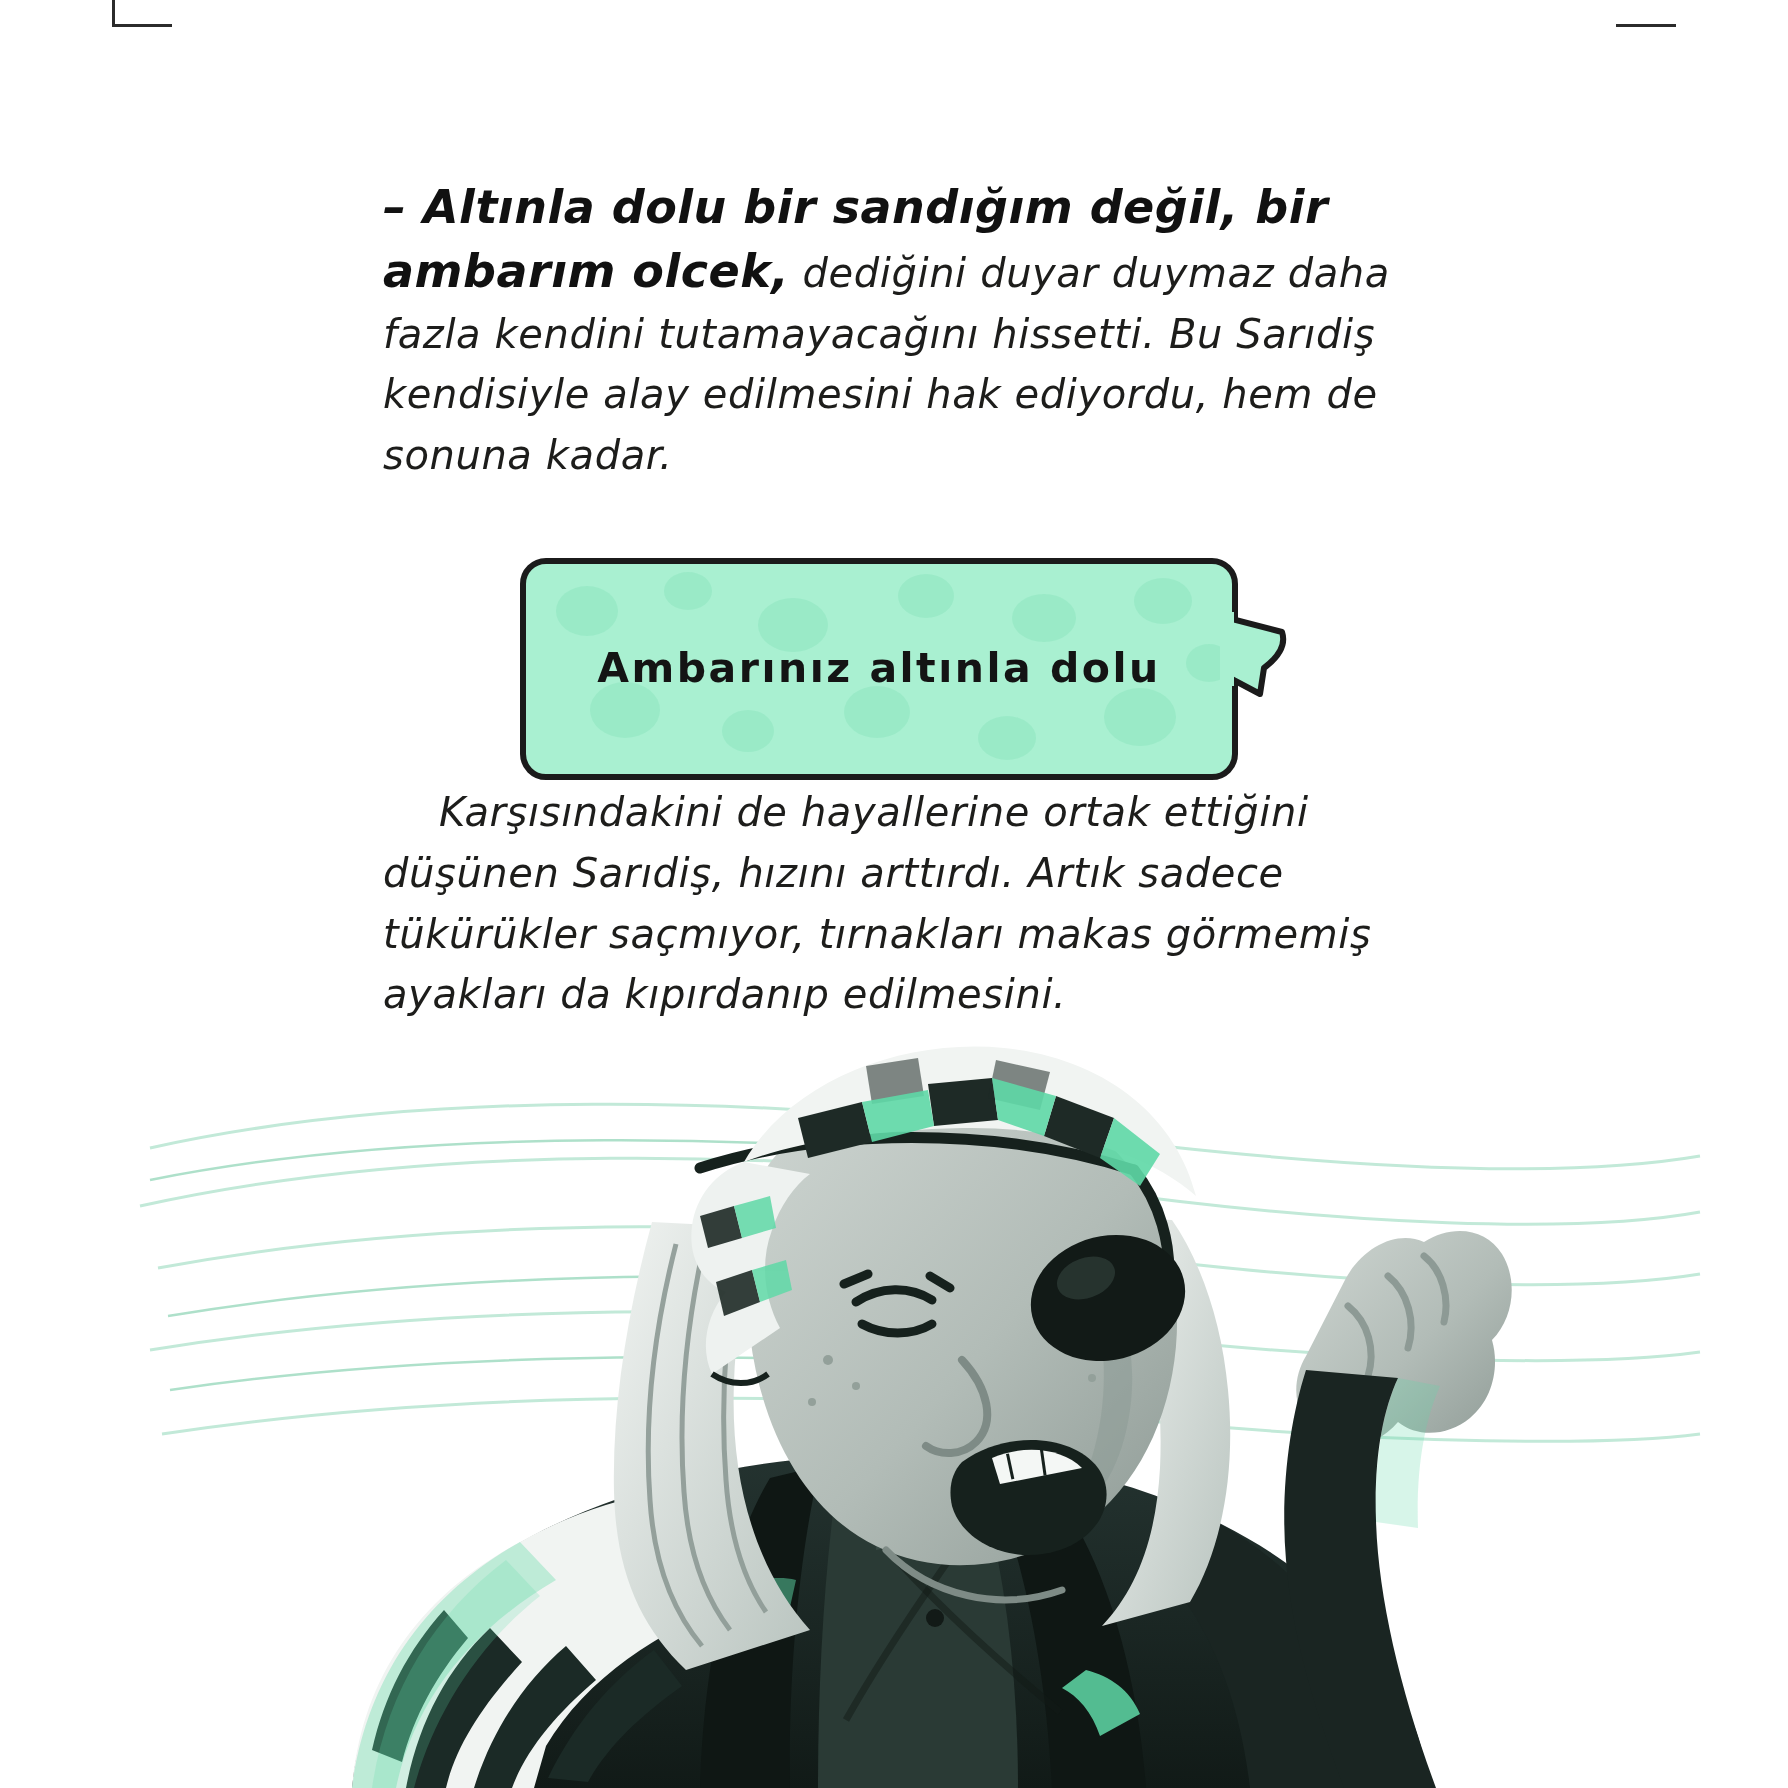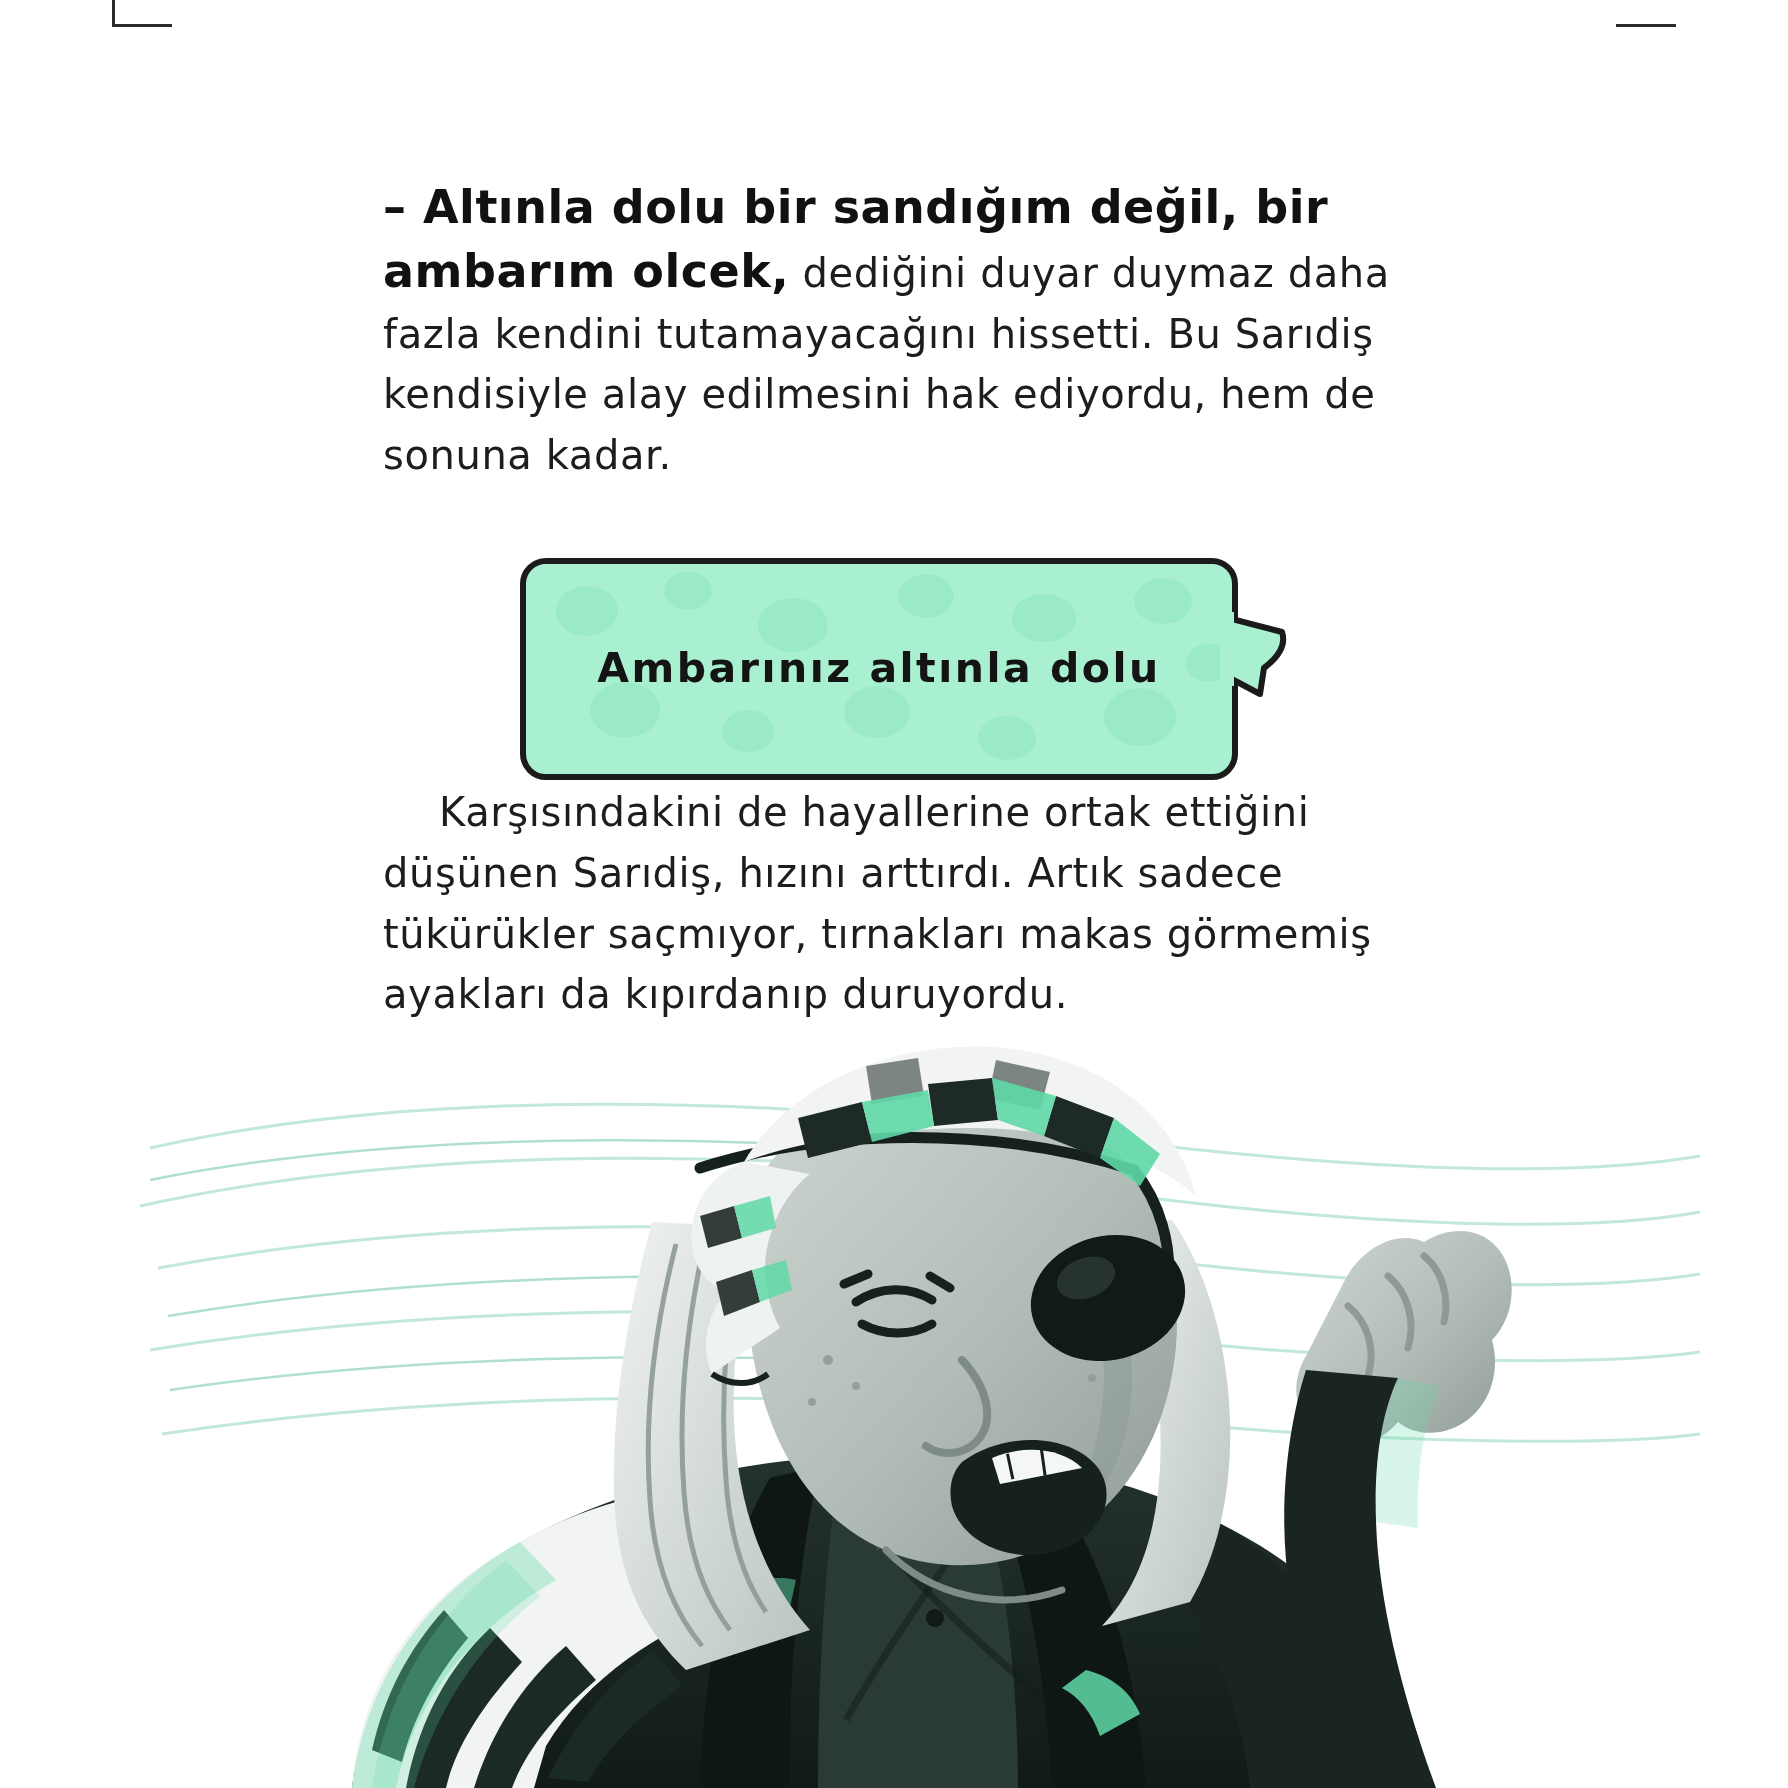--- a/index.html
+++ b/index.html
@@ -40,20 +40,21 @@
 
   .para {
     font-family: "DejaVu Sans", sans-serif;
     font-size: 40px;
     line-height: 1.52;
     color: #1d1d1b;
     letter-spacing: 0.6px;
     margin: 0;
     text-align: left;
     font-weight: 400;
+    font-style: italic;
   }
   .para.first {
     text-indent: 0;
   }
   .shout {
     font-weight: 800;
     font-size: 46px;
     letter-spacing: 0.5px;
     line-height: 1.38;
     color: #111111;
@@ -134,21 +135,21 @@
 
 <div class="crop-mark crop-left-v"></div>
 <div class="crop-mark crop-left-h"></div>
 <div class="crop-mark crop-right-h"></div>
 
 <div class="page">
 
   <div class="text-col">
     <p class="para first"><span class="shout">– Altınla dolu bir sandığım değil, bir ambarım olcek,</span><span> dediğini duyar duymaz daha fazla kendini tutamayacağını hissetti. Bu Sarıdiş kendisiyle alay edilmesini hak ediyordu, hem de sonuna kadar.</span></p>
 
-    <p class="para para-2">Karşısındakini de hayallerine ortak ettiğini düşünen Sarıdiş, hızını arttırdı. Artık sadece tükürükler saçmıyor, tırnakları makas görmemiş ayakları da kıpırdanıp duruyordu.</p>
+    <p class="para para-2">Karşısındakini de hayallerine ortak ettiğini düşünen Sarıdiş, hızını arttırdı. Artık sadece tükürükler saçmıyor, tırnakları makas görmemiş ayakları da kıpırdanıp edilmesini.</p>
   </div>
 
   <div class="bubble-wrap">
     <div class="bubble-tail">
       <svg width="80" height="110" viewBox="0 0 80 110">
         <path d="M0,6 L62,22 C66,34 60,46 44,58 L40,84 L6,66 Z" fill="#a9f0d1" stroke="#1b1b1b" stroke-width="6" stroke-linejoin="round"></path>
         <rect x="0" y="2" width="14" height="74" fill="#a9f0d1"></rect>
       </svg>
     </div>
     <div class="bubble">

